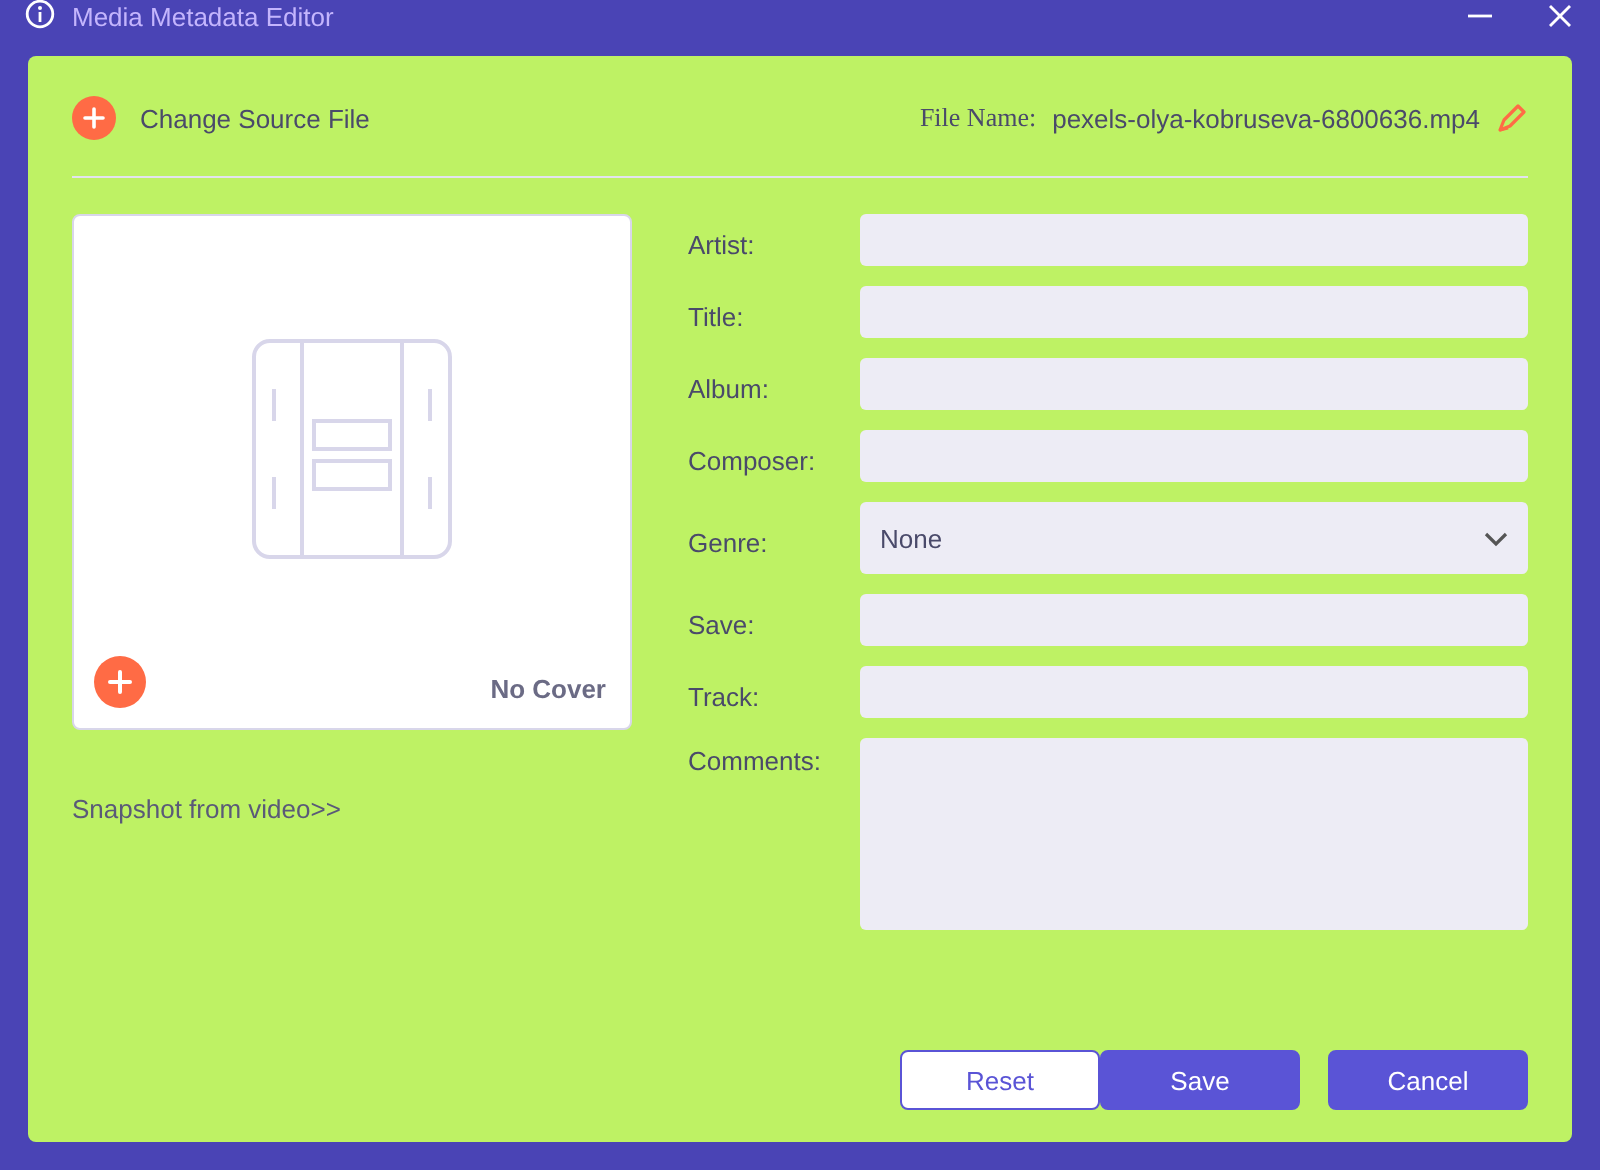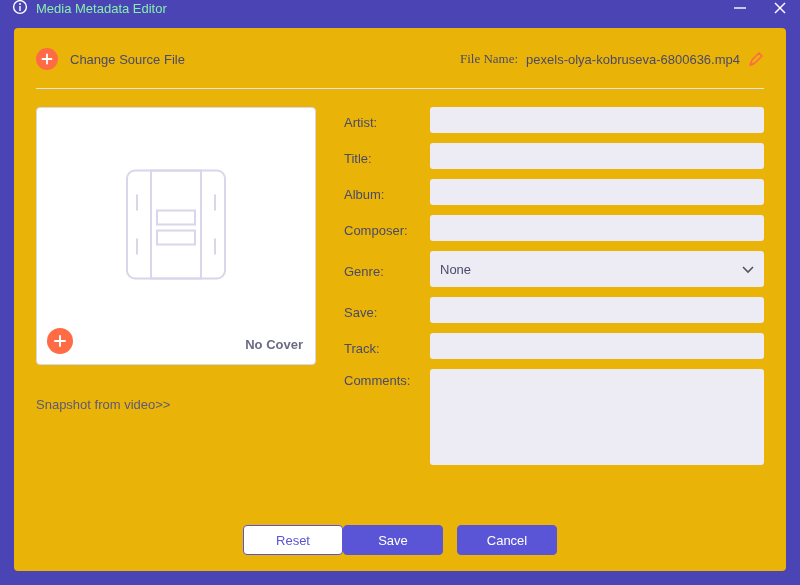--- a/index.html
+++ b/index.html
@@ -14,30 +14,30 @@
     height: 585px;
     background: #4a44b5;
     position: relative;
     overflow: hidden;
   }
   .titlebar {
     height: 16px;
     display: flex;
     align-items: center;
     padding: 0 12px;
-    color: #86efac;
+    color: #c4b5fd;
   }
   .titlebar .title-left { display: flex; align-items: center; gap: 8px; flex: 1; }
   .titlebar .title-text { font-size: 13px; }
   .titlebar .win-controls { display: flex; gap: 24px; align-items: center; }
   .win-btn { width: 16px; height: 16px; display: flex; align-items: center; justify-content: center; cursor: pointer; }
   .content {
     position: absolute;
     left: 14px; right: 14px; top: 28px; bottom: 14px;
-    background: #eab308;
+    background: #bef264;
     border-radius: 4px;
     padding: 18px 22px 16px 22px;
     display: flex;
     flex-direction: column;
   }
   .topbar {
     display: flex;
     align-items: center;
     height: 26px;
   }
@@ -113,21 +113,21 @@
     color: #4a4a6a; font-size: 13px;
   }
   .textarea {
     flex: 1; height: 96px;
     background: #edecf5;
     border: none; border-radius: 3px;
     padding: 8px 10px; font-size: 13px; color: #4a4a6a;
     resize: none;
   }
   .footer {
-    display: flex; align-items: center; justify-content: center;
+    display: flex; align-items: center; justify-content: flex-end;
     margin-top: 16px;
   }
   .btn {
     height: 30px; min-width: 100px;
     border-radius: 4px;
     display: inline-flex; align-items: center; justify-content: center;
     font-size: 13px; cursor: pointer;
     padding: 0 18px;
   }
   .btn-outline {

